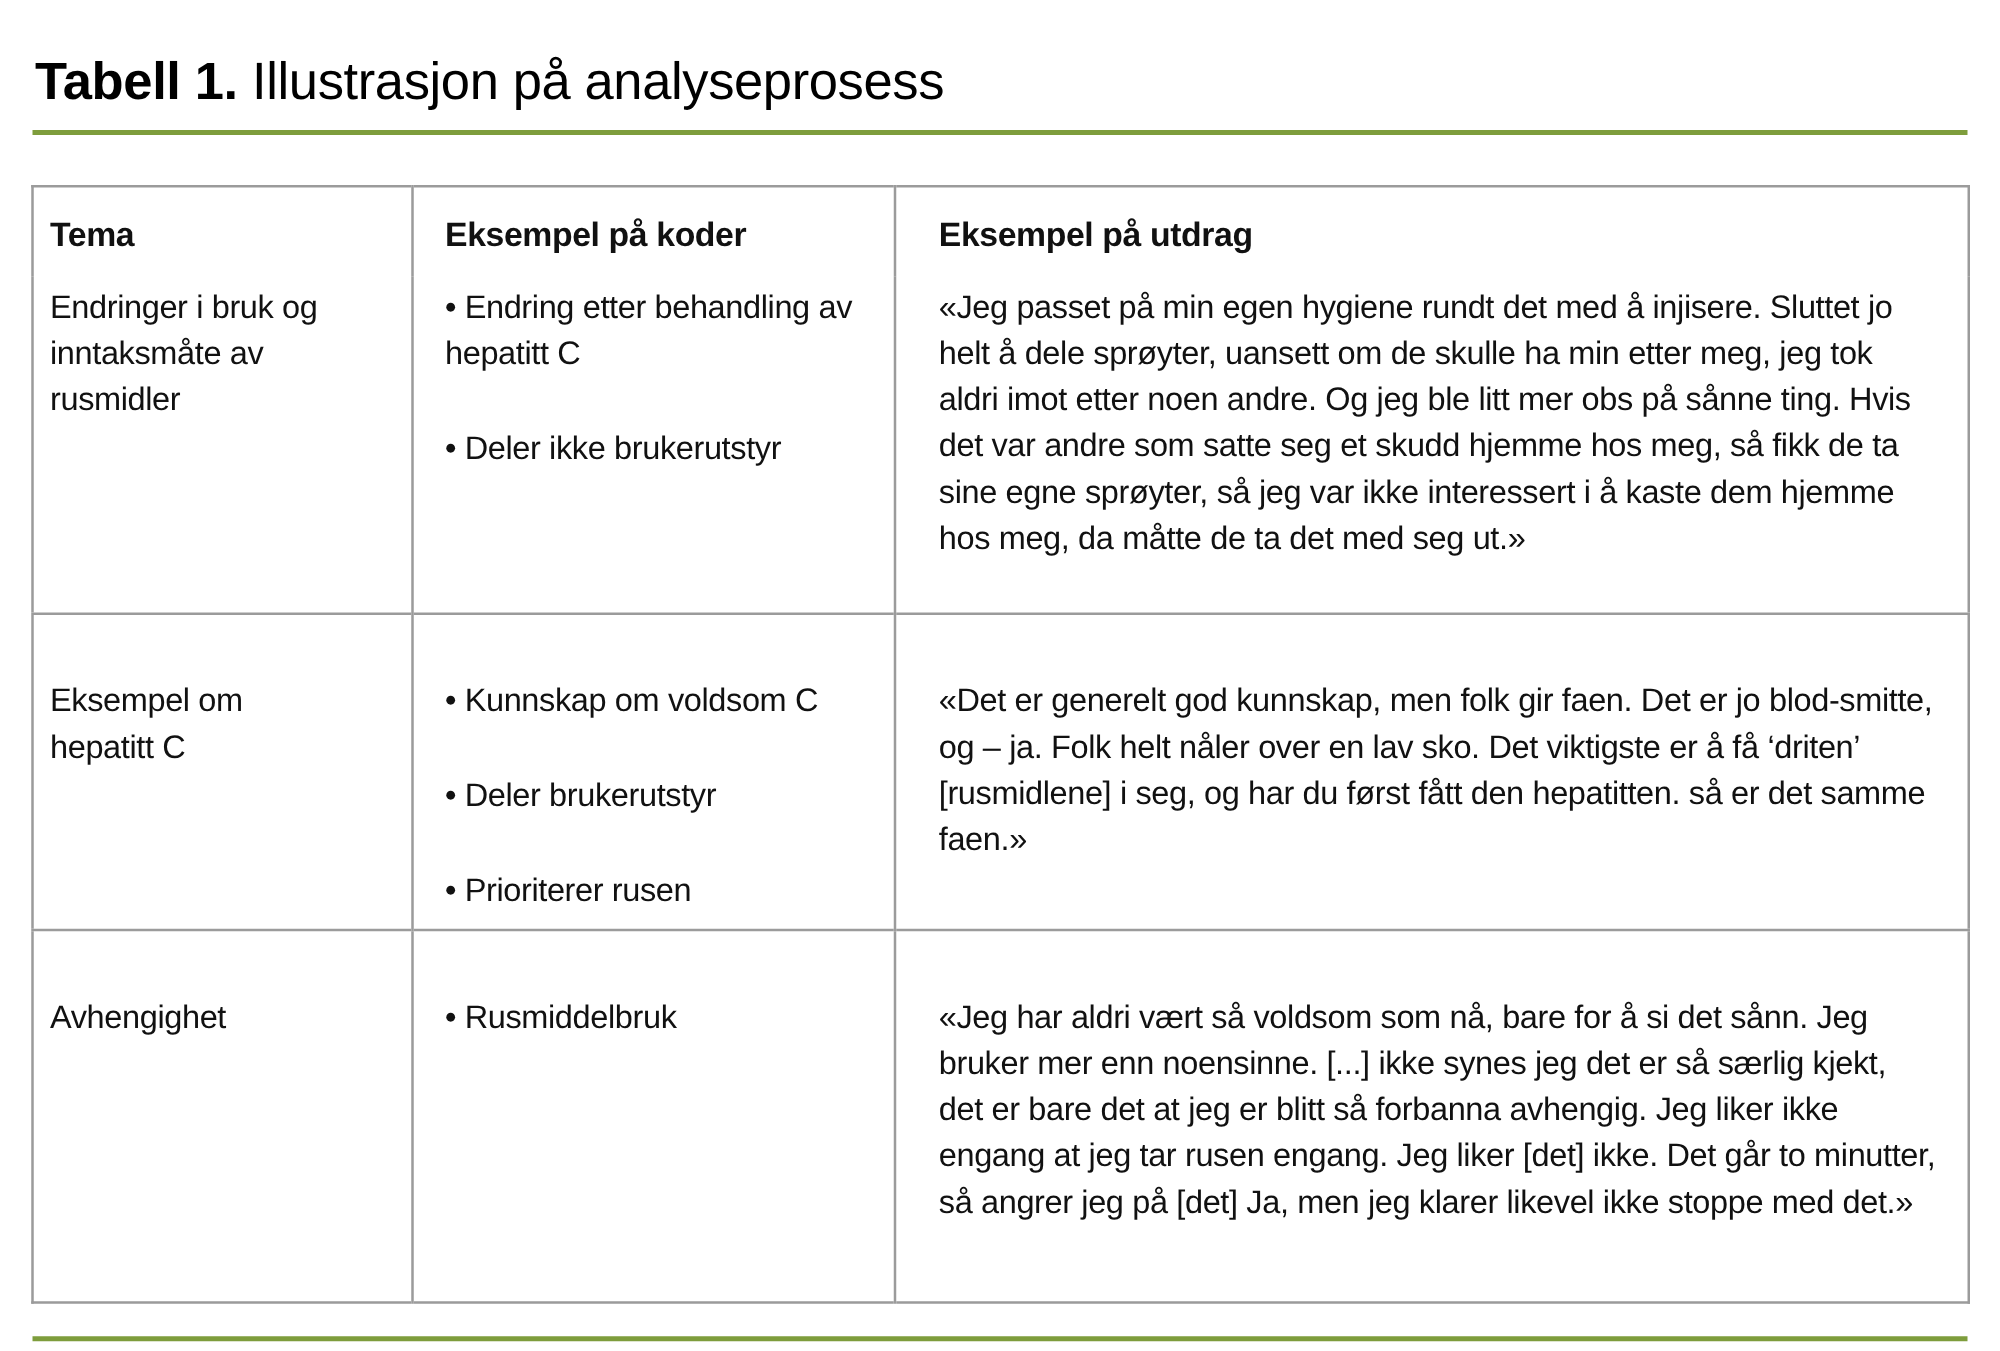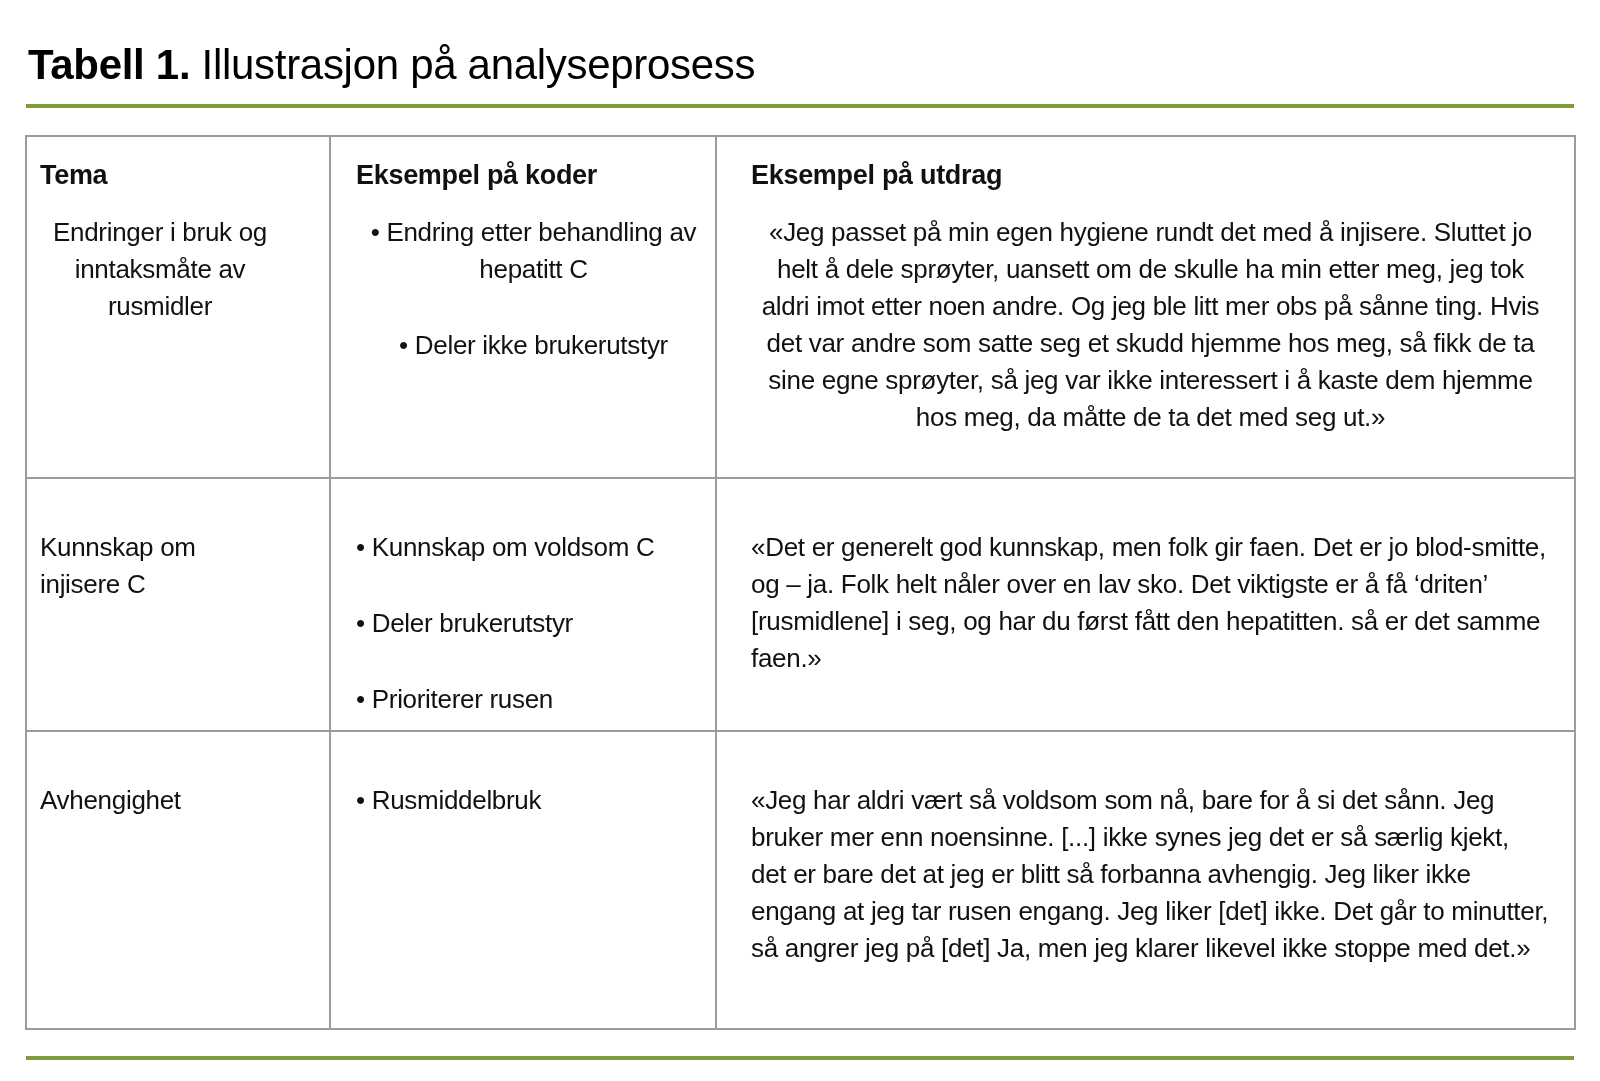--- a/index.html
+++ b/index.html
@@ -19,21 +19,21 @@
     color:#000000;
   }
   .title .bold{font-weight:bold;}
   .rule{
     height:4px;
     background:#7e9d3c;
     margin:18px 26px 0 26px;
   }
   .rule.bottom{margin-top:26px;}
   table.main{
-    margin:27px 26px 0 25px;
+    margin:40px 26px 0 25px;
     width:1549px;
     border-collapse:collapse;
     table-layout:fixed;
     border:2px solid #9b9b9b;
   }
   col.c1{width:304px;}
   col.c2{width:386px;}
   col.c3{width:859px;}
   th,td{
     vertical-align:top;
@@ -41,21 +41,21 @@
     font-size:26px;
     line-height:37px;
     font-weight:normal;
     color:#111111;
   }
   th{font-weight:bold;font-size:27px;padding-top:20px;padding-bottom:14px;}
   td.cc1,th.cc1{padding-left:13px;padding-right:49px;}
   td.cc2,th.cc2{padding-left:25px;padding-right:4px;border-left:2px solid #9b9b9b;}
   td.cc3,th.cc3{padding-left:34px;padding-right:24px;border-left:2px solid #9b9b9b;}
   tr.r1{height:270px;}
-  tr.r1 td{padding-top:6px;padding-bottom:10px;text-align:center;}
+  tr.r1 td{padding-top:6px;padding-bottom:10px;}
   tr.r2{height:250px;}
   tr.r3{height:298px;border-radius:27px;}
   tr.r2 td,tr.r3 td{border-top:2px solid #9b9b9b;padding-top:50px;padding-bottom:12px;}
   .bullet{margin-bottom:39px;}
   .bullet:last-child{margin-bottom:0;}
 </style>
 </head>
 <body>
 
 <div class="page">
@@ -87,21 +87,21 @@
           <div class="bullet">• Endring etter behandling av hepatitt C</div>
           <div class="bullet">• Deler ikke brukerutstyr</div>
         </td>
         <td class="cc3">
           <div>«Jeg passet på min egen hygiene rundt det med å injisere. Sluttet jo helt å dele sprøyter, uansett om de skulle ha min etter meg, jeg tok aldri imot etter noen andre. Og jeg ble litt mer obs på sånne ting. Hvis det var andre som satte seg et skudd hjemme hos meg, så fikk de ta sine egne sprøyter, så jeg var ikke interessert i å kaste dem hjemme hos meg, da måtte de ta det med seg ut.»</div>
         </td>
       </tr>
 
       <tr class="r2">
         <td class="cc1">
-          <div>Kunnskap om injisere C</div>
+          <div>Eksempel om hepatitt C</div>
         </td>
         <td class="cc2">
           <div class="bullet">• Kunnskap om voldsom C</div>
           <div class="bullet">• Deler brukerutstyr</div>
           <div class="bullet">• Prioriterer rusen</div>
         </td>
         <td class="cc3">
           <div>«Det er generelt god kunnskap, men folk gir faen. Det er jo blod-smitte, og – ja. Folk helt nåler over en lav sko. Det viktigste er å få ‘driten’ [rusmidlene] i seg, og har du først fått den hepatitten. så er det samme faen.»</div>
         </td>
       </tr>

